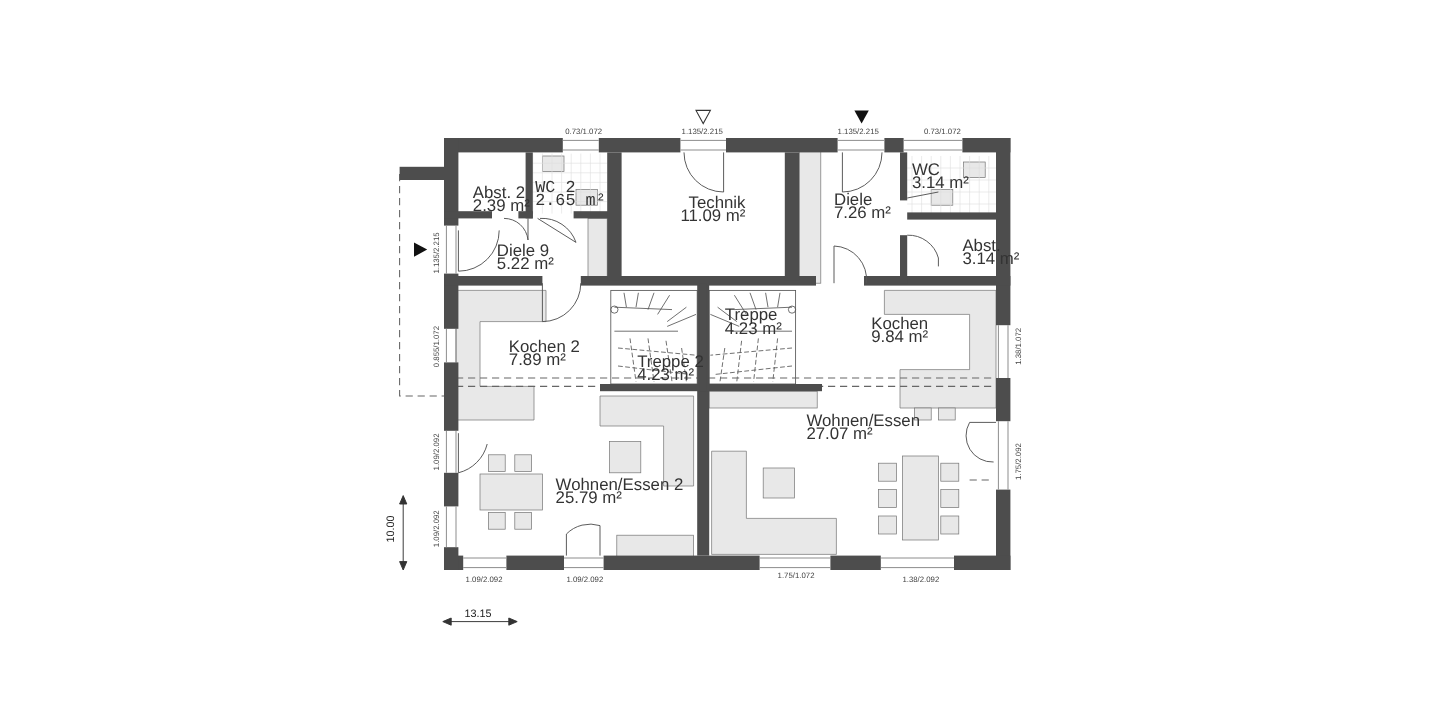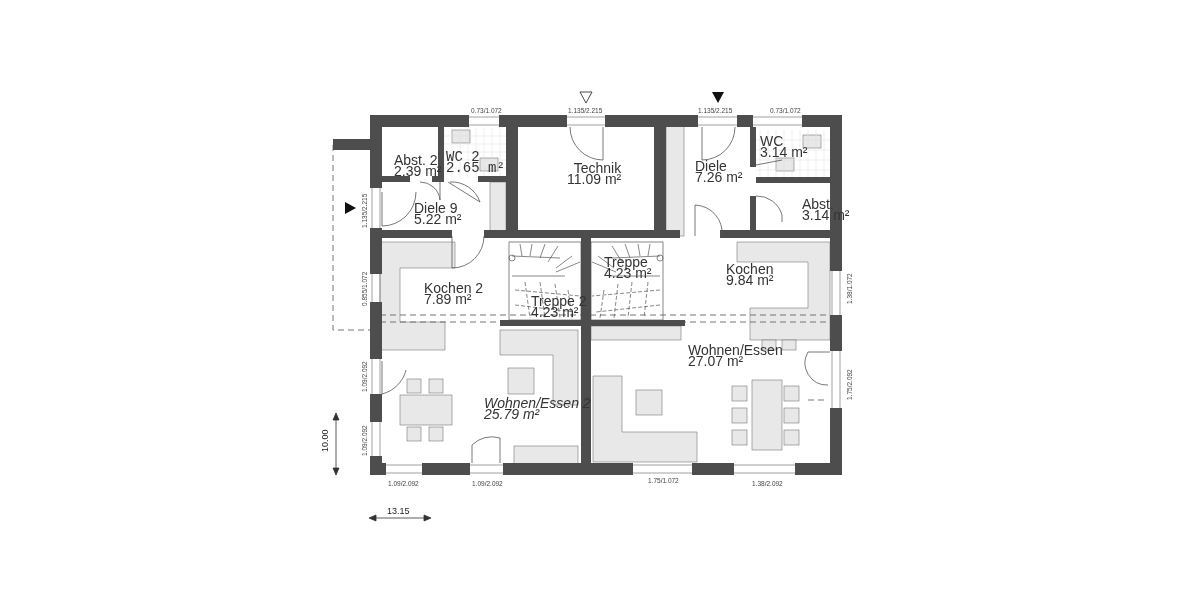--- a/index.html
+++ b/index.html
@@ -208,25 +208,25 @@
     <div>4.23 m²</div>
   </div>
 <div class="lbl" style="left:424px;top:283px;">
     <div>Kochen 2</div>
     <div>7.89 m²</div>
   </div>
 <div class="lbl" style="left:726px;top:264px;">
     <div>Kochen</div>
     <div>9.84 m²</div>
   </div>
-<div class="lbl" style="left:672px;top:345px;margin-left:16px;">
+<div class="lbl" style="left:672px;top:345px;">
     <div>Wohnen/Essen</div>
     <div>27.07 m²</div>
   </div>
-<div class="lbl" style="left:484px;top:398px;font-style:italic;">
+<div class="lbl" style="left:463px;top:398px;">
     <div>Wohnen/Essen 2</div>
     <div>25.79 m²</div>
   </div>
 
 <div class="dim" style="left:471px;top:107px;">0.73/1.072</div>
 <div class="dim" style="left:568px;top:107px;">1.135/2.215</div>
 <div class="dim" style="left:698px;top:107px;">1.135/2.215</div>
 <div class="dim" style="left:770px;top:107px;">0.73/1.072</div>
 
 <div class="vdim" style="left:361px;top:228px;">1.135/2.215</div>

